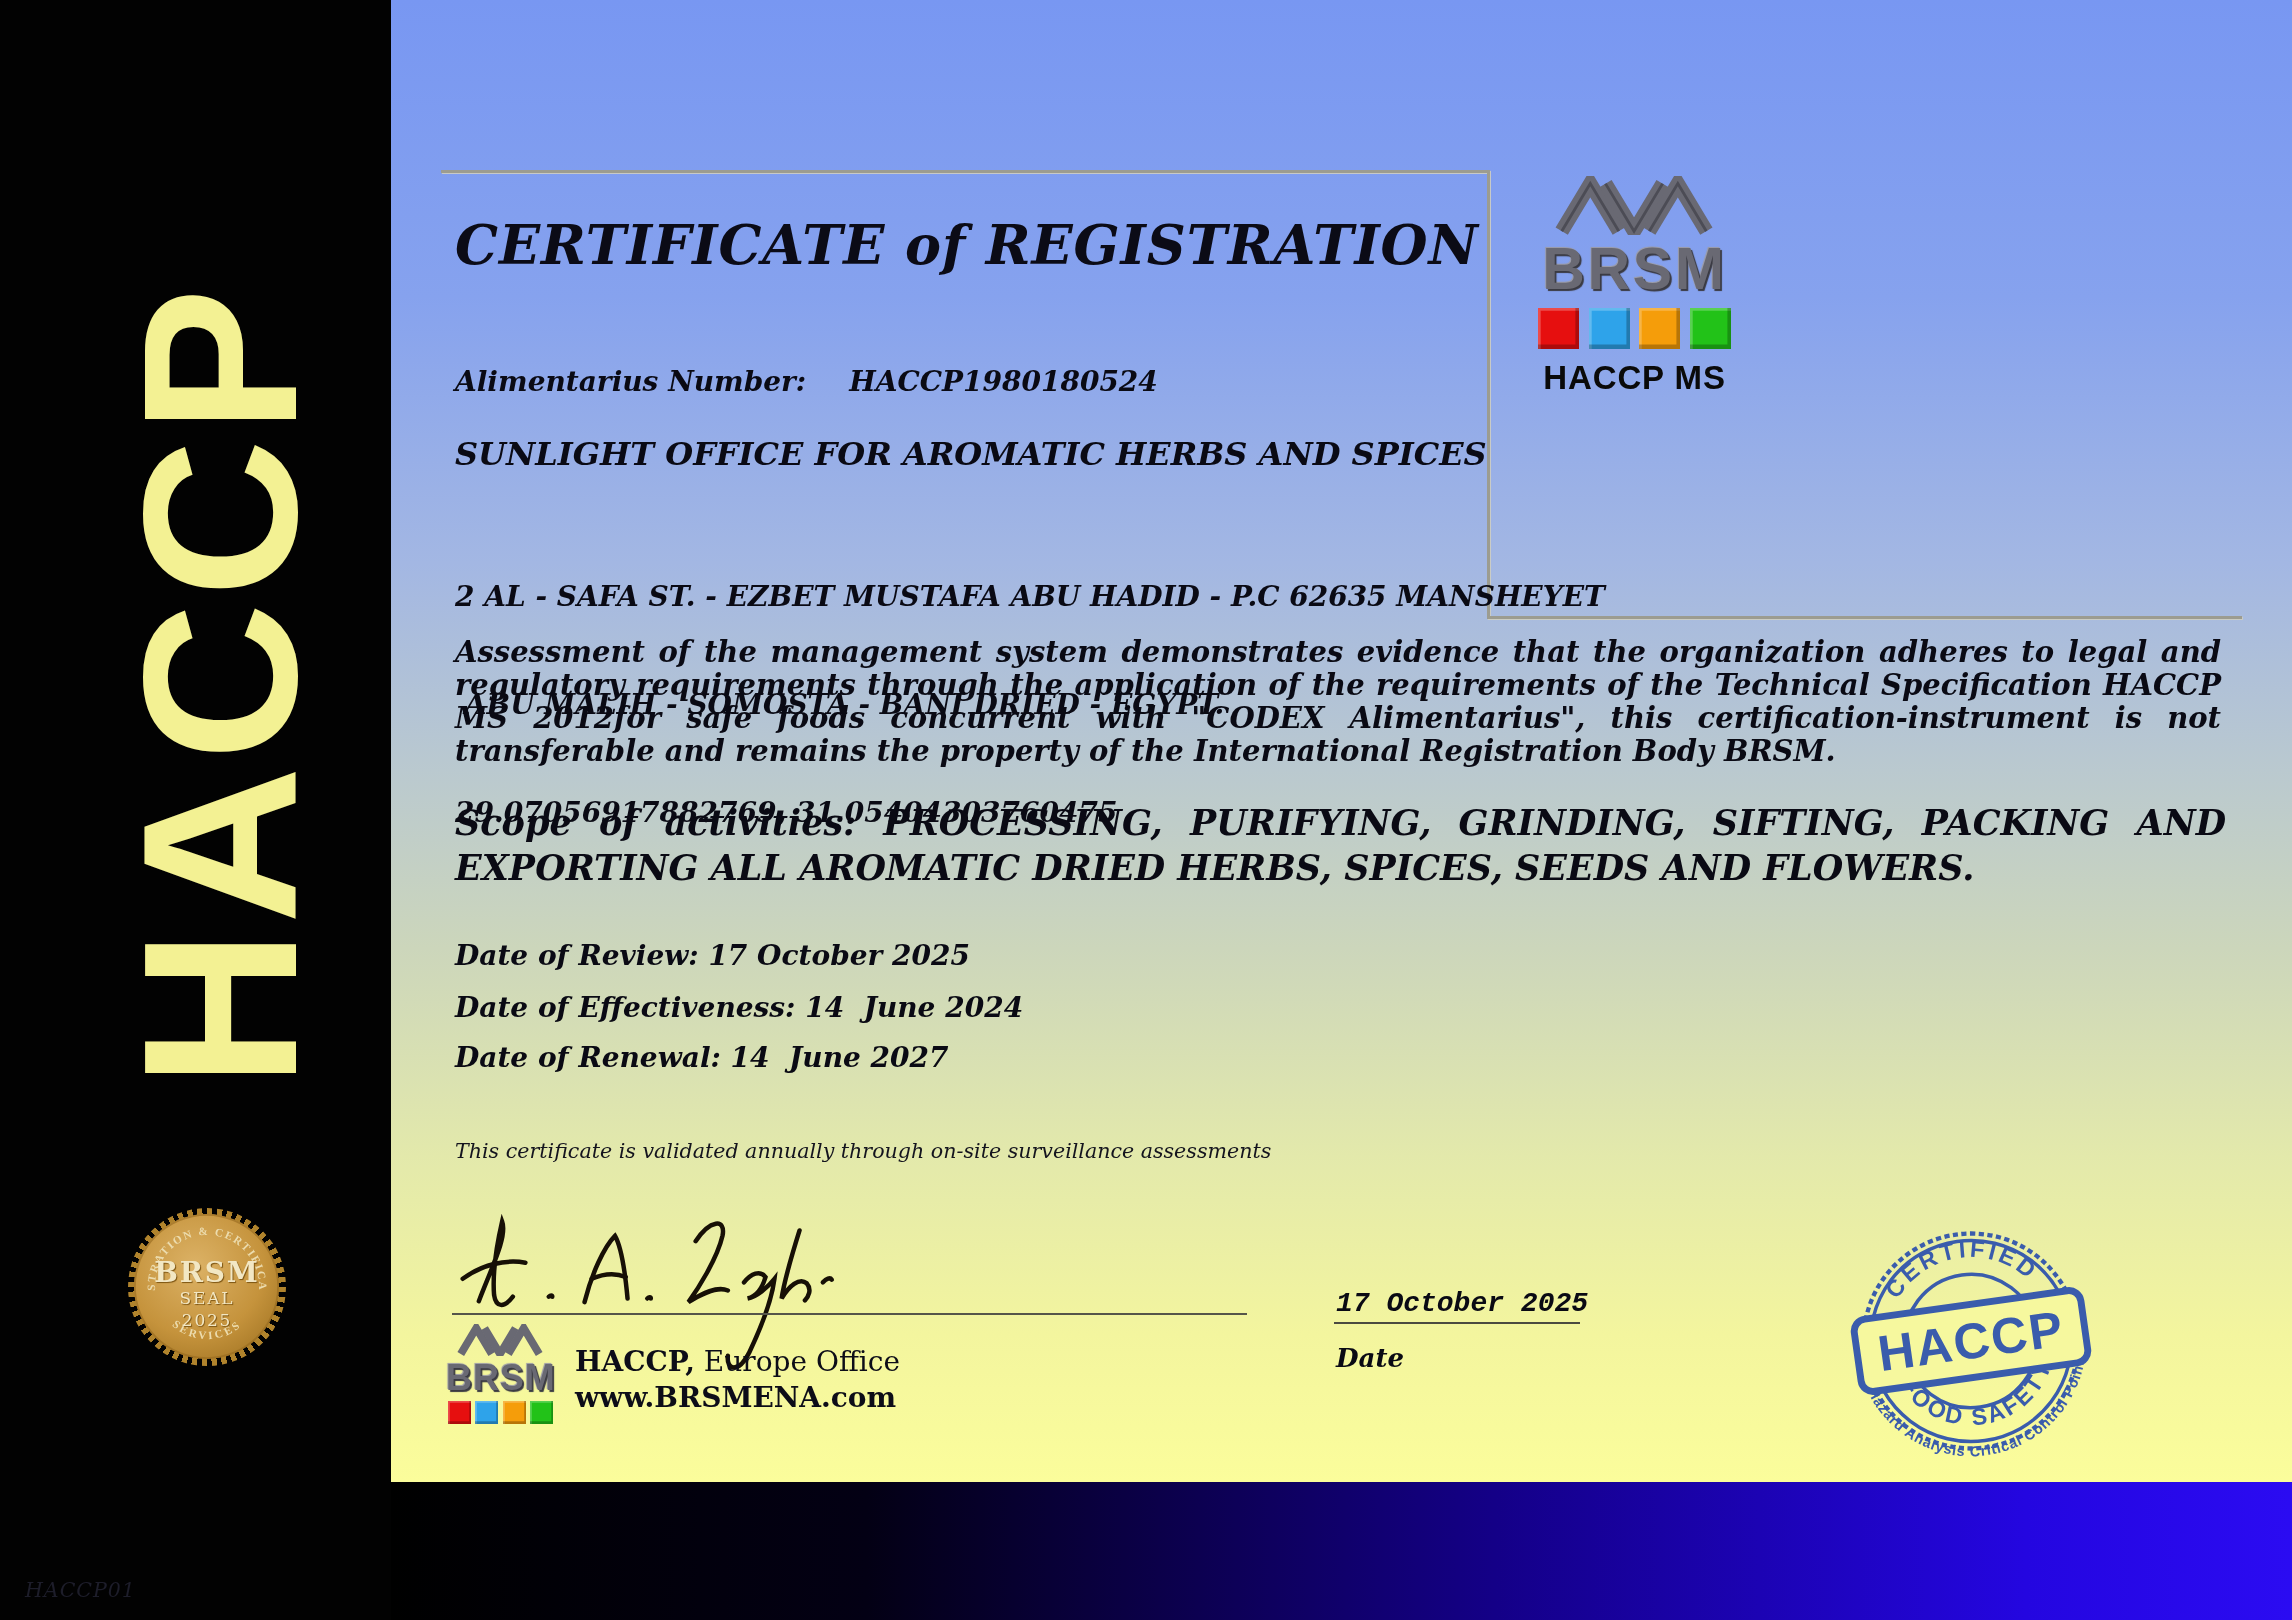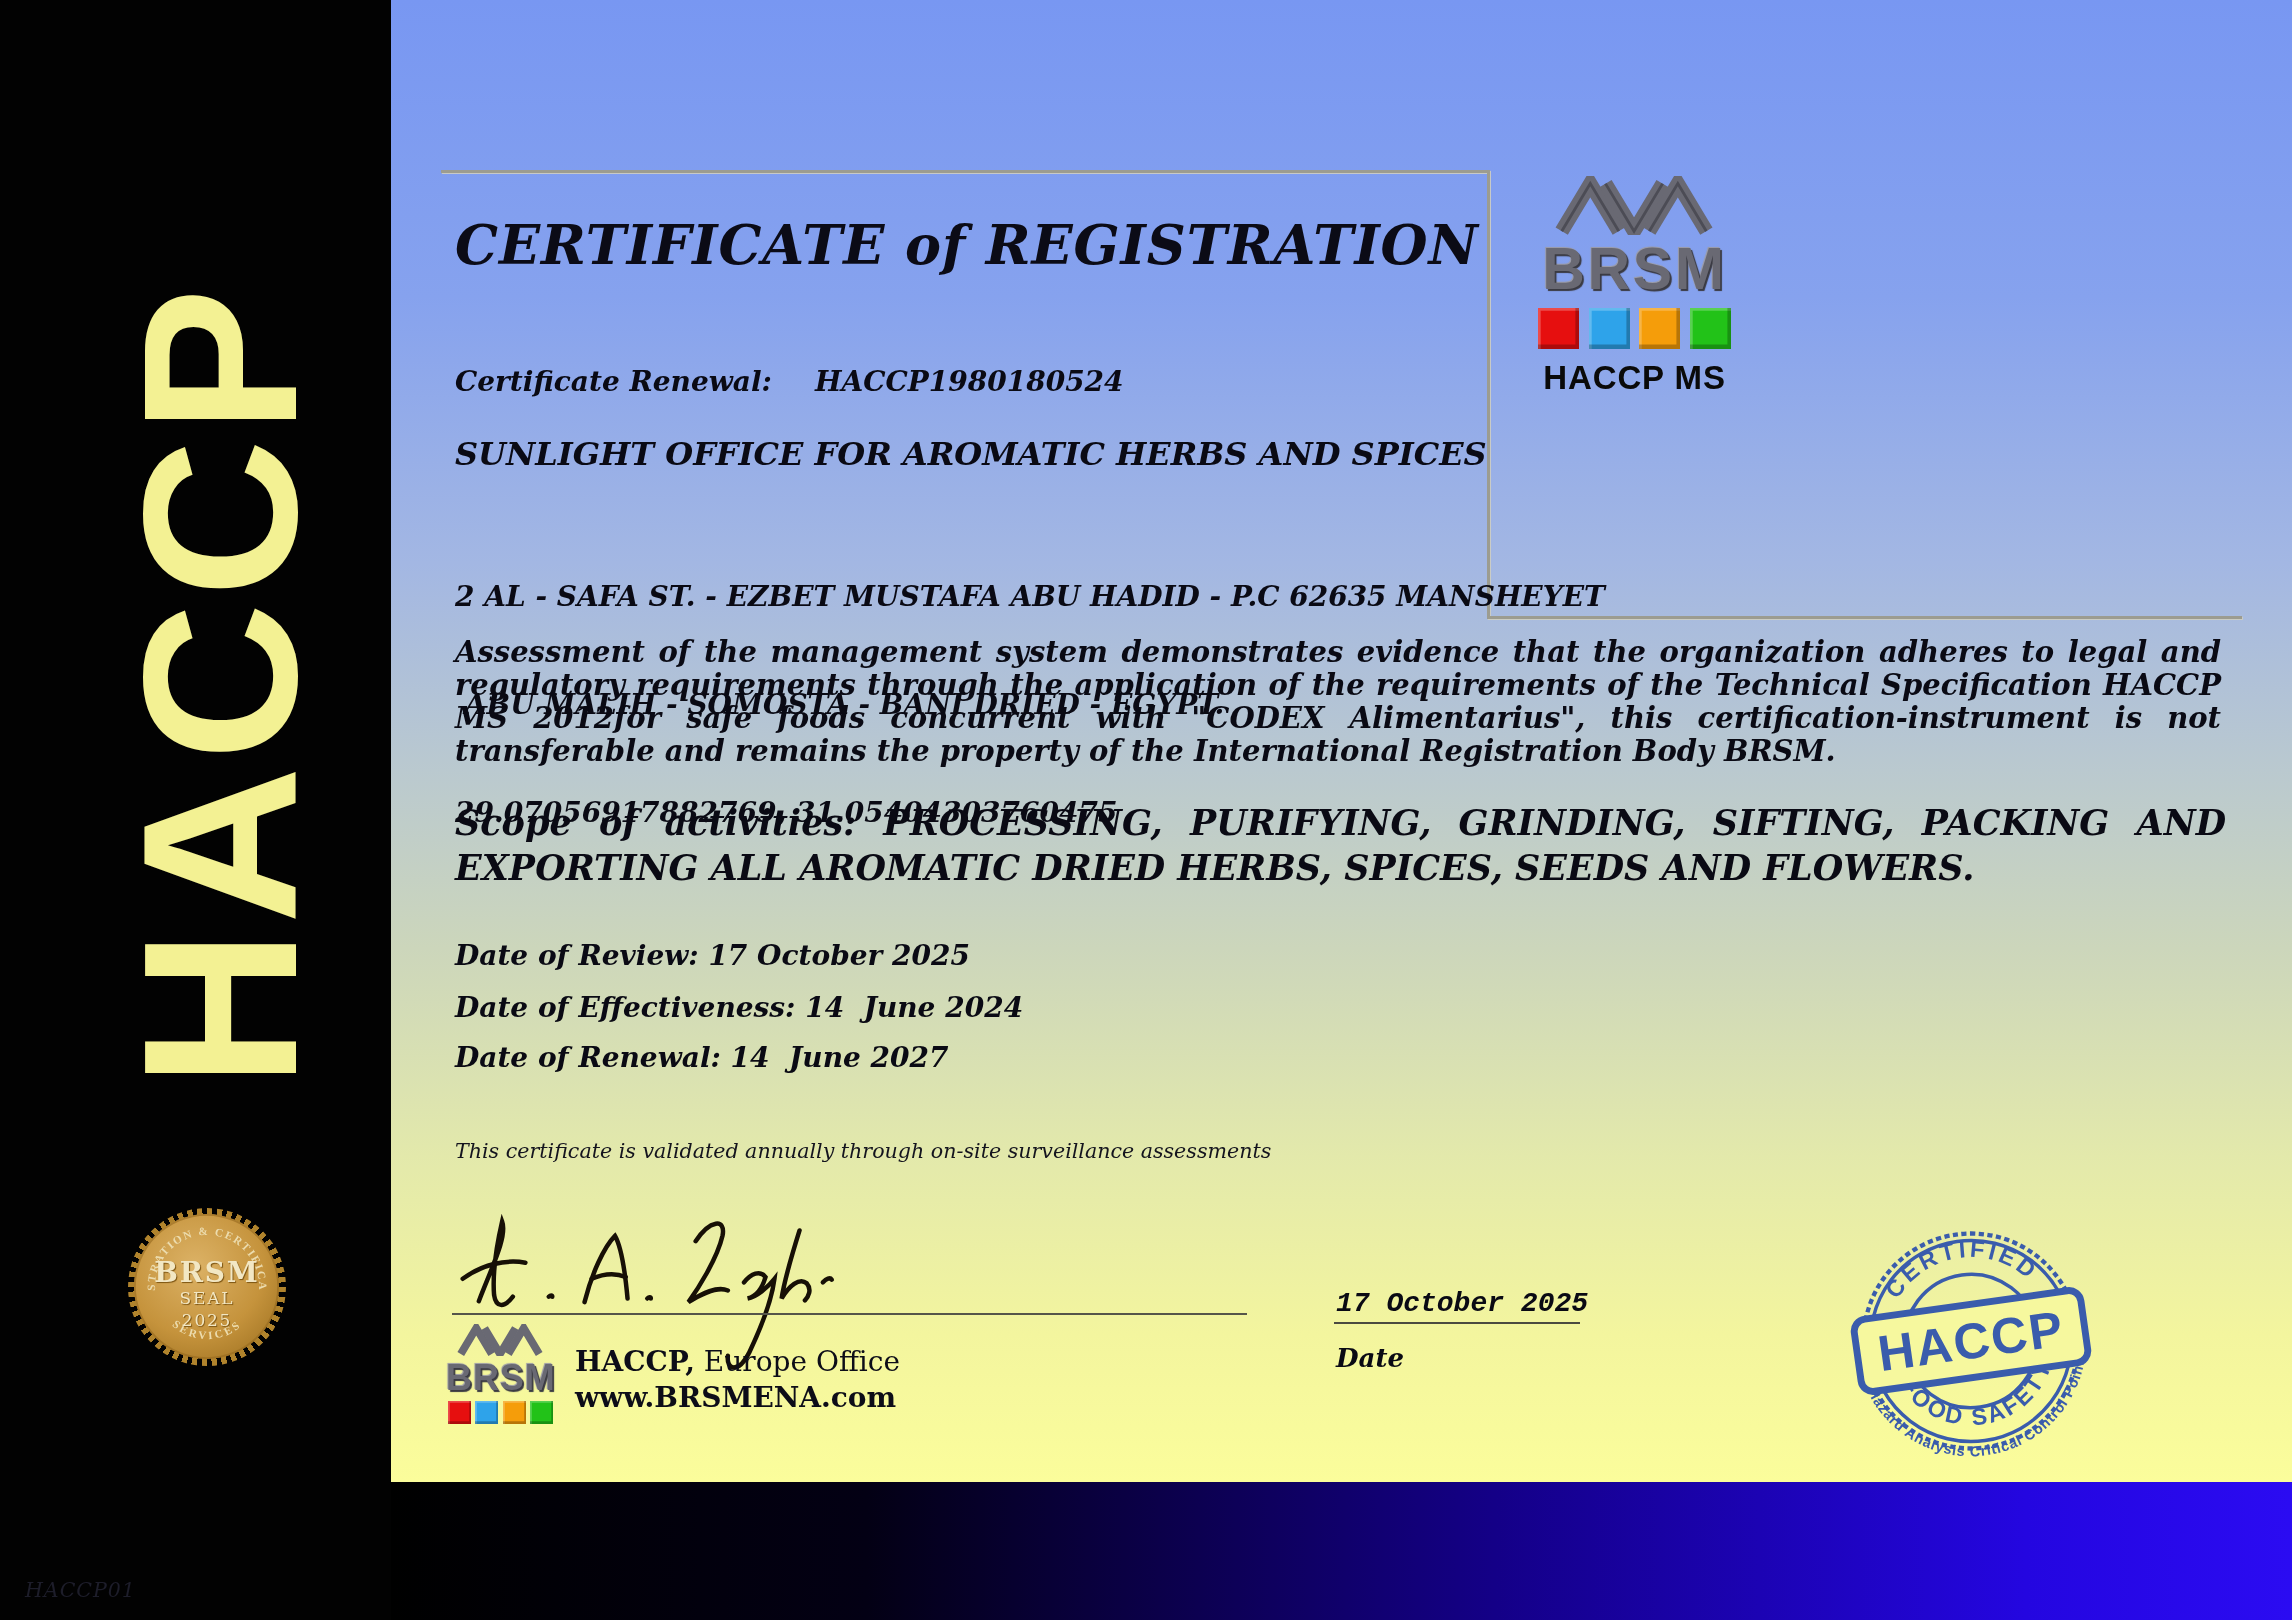--- a/index.html
+++ b/index.html
@@ -130,21 +130,21 @@
     <div class="sq-row">
       <div class="sq" style="background: rgb(230, 15, 15);"></div>
       <div class="sq" style="background: rgb(46, 163, 234);"></div>
       <div class="sq" style="background: rgb(245, 157, 10);"></div>
       <div class="sq" style="background: rgb(34, 194, 24);"></div>
     </div>
     <div class="program">HACCP MS</div>
   </div>
 
   <div class="certnum ink">
-    <span>Certificate Renewal:</span><span class="val">HACCP1980180524</span>
+    <span>Alimentarius Number:</span><span class="val">HACCP1980180524</span>
   </div>
 
   <div class="company ink">SUNLIGHT OFFICE FOR AROMATIC HERBS AND SPICES</div>
   <div class="address ink">
     <div>2 AL - SAFA ST. - EZBET MUSTAFA ABU HADID - P.C 62635 MANSHEYET</div>
     <div> ABU MALIH - SOMOSTA - BANI DRIED - EGYPT.</div>
     <div>29.07056917882769, 31.05404303760475</div>
   </div>
 
   <div class="assessment ink">Assessment of the management system demonstrates evidence that the organization adheres to legal and regulatory requirements through the application of the requirements of the Technical Specification HACCP MS 2012for safe foods concurrent with "CODEX Alimentarius", this certification-instrument is not transferable and remains the property of the International Registration Body BRSM.</div>

